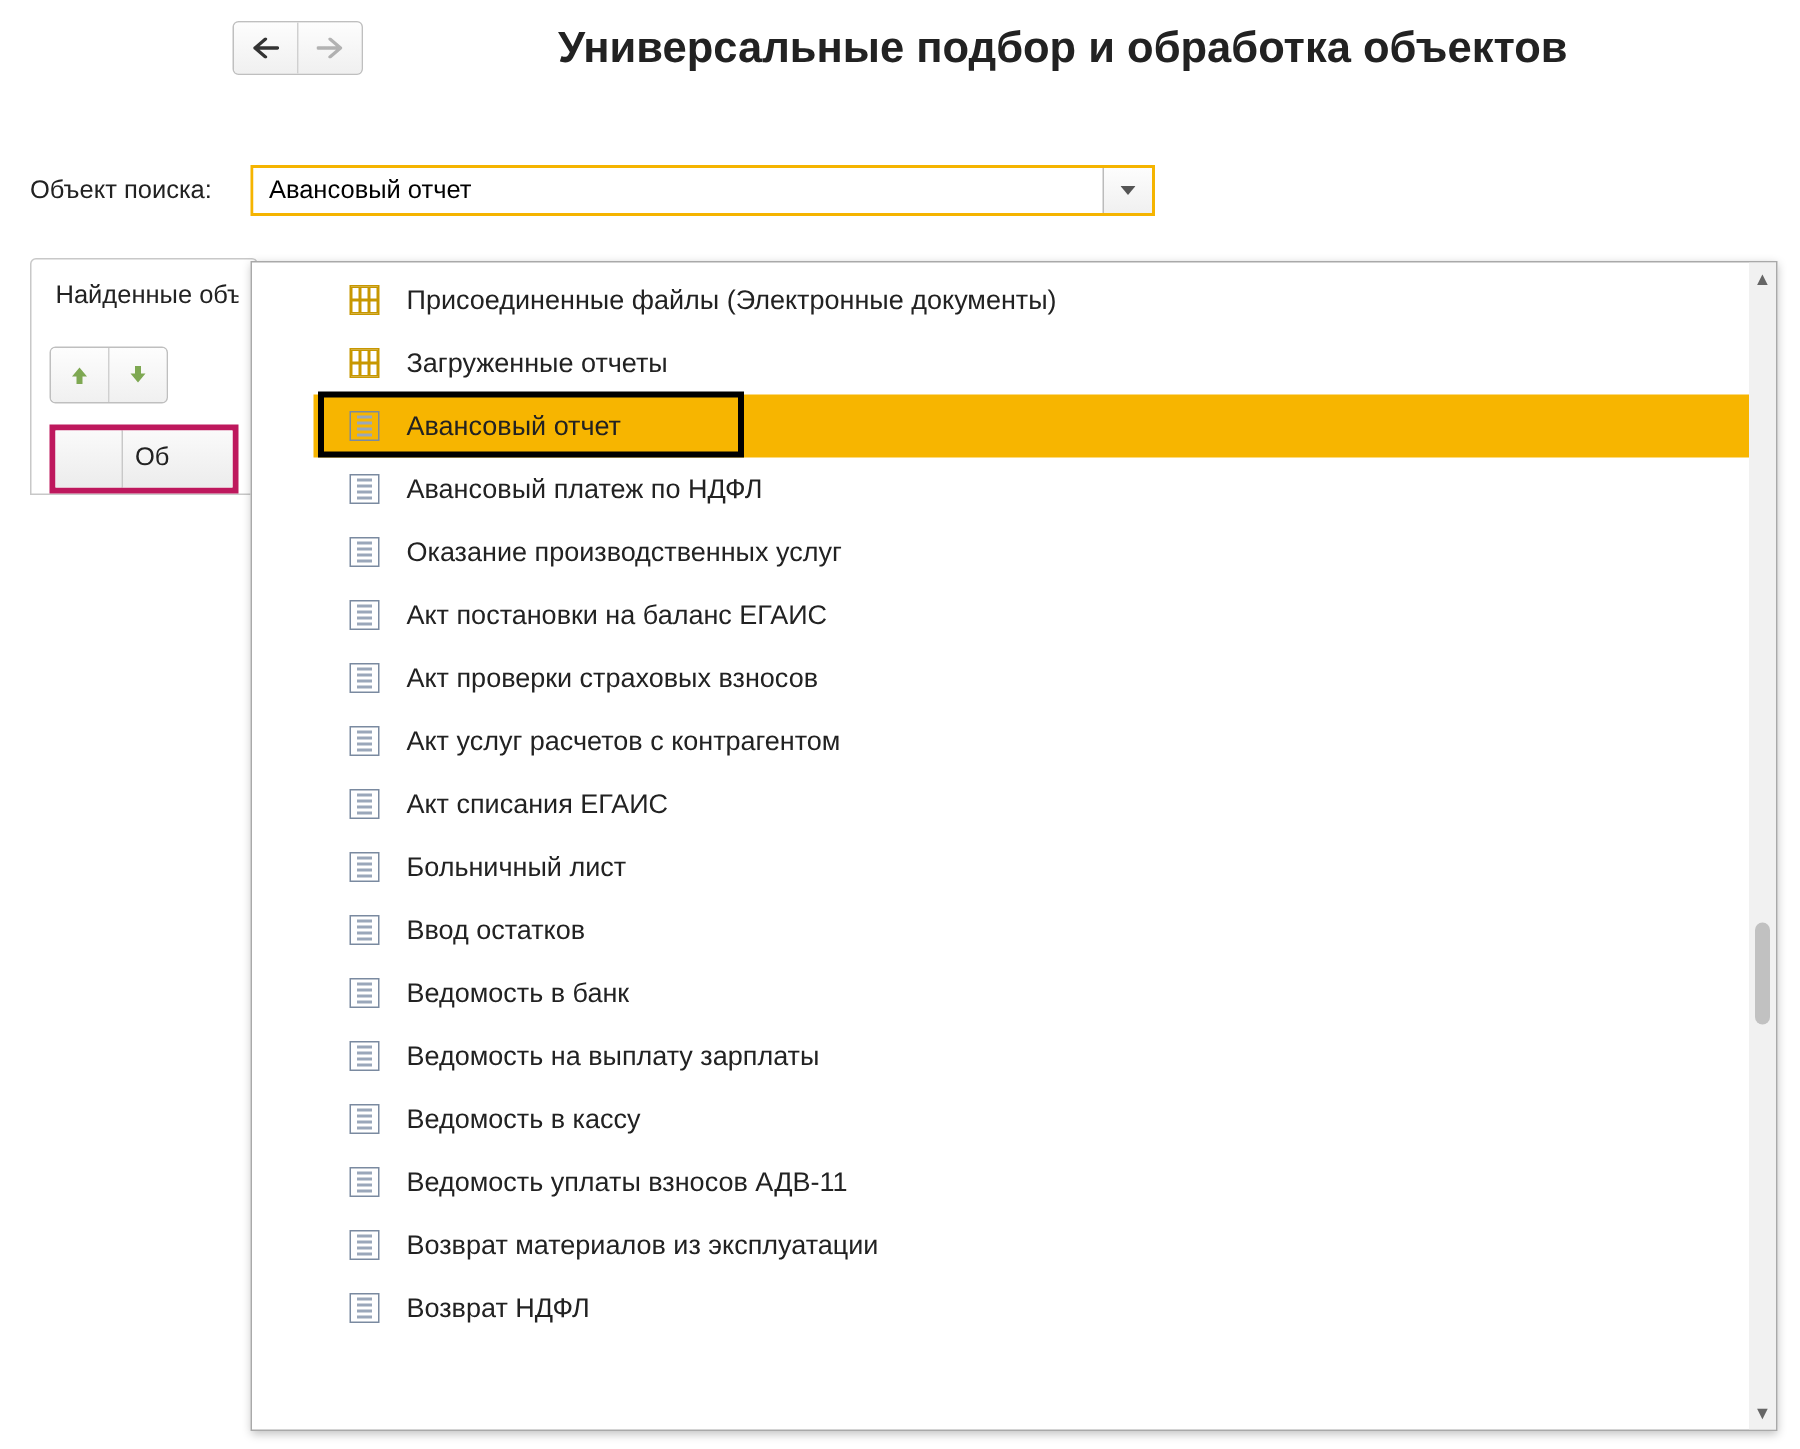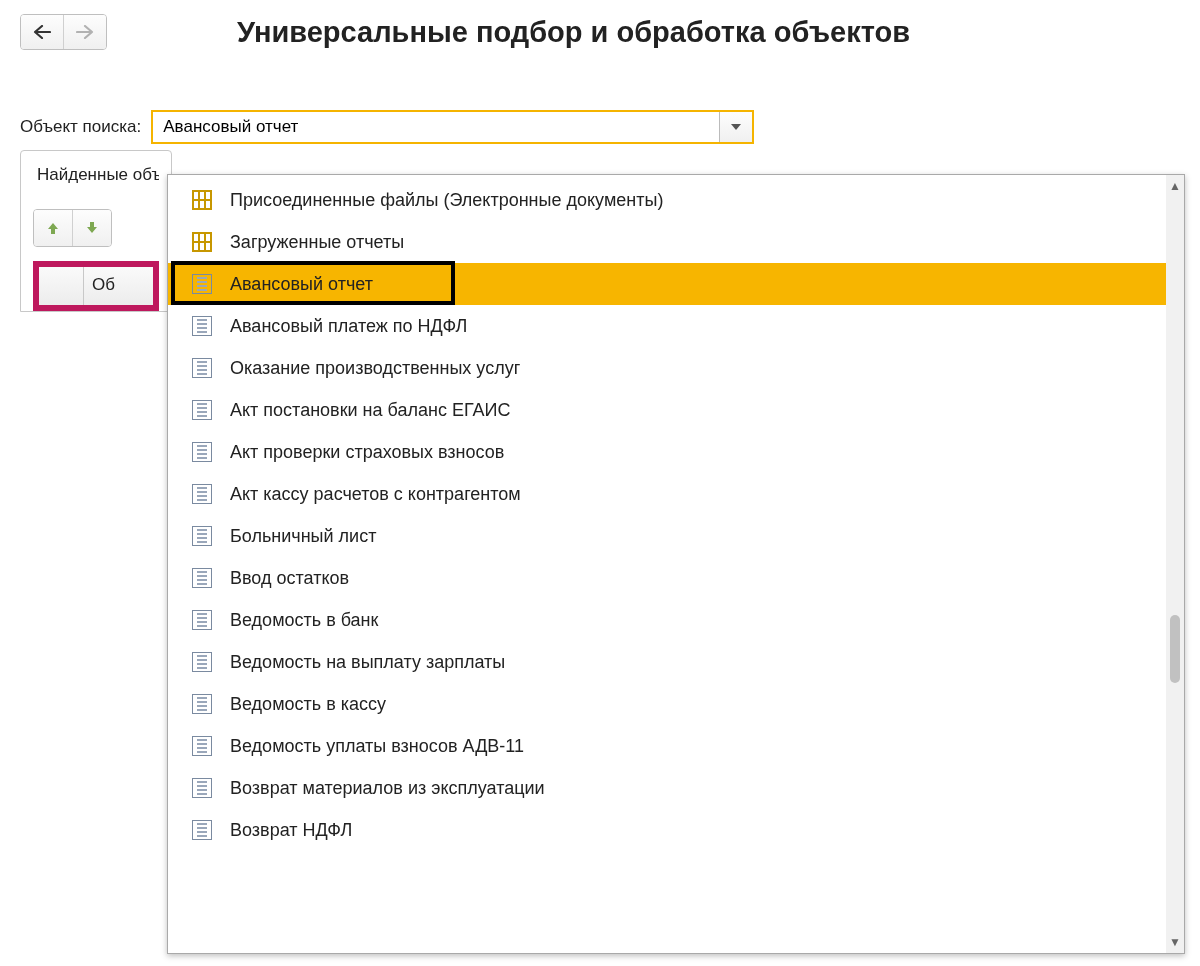--- a/index.html
+++ b/index.html
@@ -1,39 +1,39 @@
 <!DOCTYPE html>
 <html><head>
 <meta charset="utf-8">
 <style>
   html,body{margin:0;padding:0;font-family:Arial,Helvetica,sans-serif;font-size:16px;color:#222;background:#fff;}
   .page{width:1200px;height:966px;position:relative;box-sizing:border-box;padding:14px 20px 0 20px;}
-  .top-row{display:flex;align-items:center;margin-bottom:60px;}
+  .top-row{display:flex;align-items:center;margin-bottom:60px;justify-content:center;}
   .nav-group{display:flex;border:1px solid #bfbfbf;border-radius:4px;overflow:hidden;height:34px;}
   .nav-btn{width:42px;height:34px;background:linear-gradient(#fdfdfd,#f0f0f0);display:flex;align-items:center;justify-content:center;cursor:pointer;}
   .nav-btn + .nav-btn{border-left:1px solid #d0d0d0;}
   .nav-btn.disabled svg{opacity:.35;}
   .title{font-size:29px;font-weight:bold;margin-left:130px;}
-  .field-row{display:flex;align-items:center;margin-bottom:6px;}
+  .field-row{display:flex;align-items:center;margin-bottom:28px;gap:16px;}
   .field-label{font-size:17px;margin-right:10px;}
   .combo{display:flex;align-items:stretch;border:2px solid #f5b400;height:34px;box-sizing:border-box;}
   .combo-input{border:none;outline:none;font-size:17px;padding:0 10px;width:546px;background:#fff;}
   .combo-btn{width:32px;border-left:1px solid #bbb;background:linear-gradient(#fdfdfd,#f0f0f0);display:flex;align-items:center;justify-content:center;cursor:pointer;}
   .below-row{display:flex;}
   .tabset{border:1px solid #c8c8c8;border-radius:4px 4px 0 0;padding:8px 12px 0 12px;width:152px;box-sizing:border-box;}
   .tab{font-size:17px;padding:6px 4px;white-space:nowrap;overflow:hidden;}
   .toolbar{display:flex;gap:0;margin-top:18px;}
   .tb-group{display:flex;border:1px solid #bfbfbf;border-radius:4px;overflow:hidden;height:36px;}
   .tb-btn{width:38px;background:linear-gradient(#fdfdfd,#f0f0f0);display:flex;align-items:center;justify-content:center;cursor:pointer;}
   .tb-btn + .tb-btn{border-left:1px solid #d0d0d0;}
-  .list-header{margin-top:14px;border:6px solid #be185d;height:38px;display:flex;}
+  .list-header{margin-top:14px;border:4px solid #be185d;height:38px;display:flex;}
   .list-header .col1{width:44px;border-right:1px solid #c8c8c8;background:linear-gradient(#fafafa,#ececec);}
   .list-header .col2{flex:1;background:linear-gradient(#fafafa,#ececec);padding:8px 8px;font-size:17px;overflow:hidden;}
   
-  .dropdown{position:absolute;left:167px;top:174px;width:1018px;height:780px;background:#fff;border:1px solid #a9a9a9;box-shadow:0 2px 6px rgba(0,0,0,.25);box-sizing:border-box;overflow:hidden;}
+  .dropdown{position:absolute;left:167px;top:174px;width:1018px;height:780px;background:#fff;border:1px solid #a9a9a9;box-shadow:0 2px 6px rgba(0,0,0,.25);box-sizing:border-box;overflow:hidden;padding-left:41px;}
   .dd-scroll{position:absolute;top:0;right:0;bottom:0;width:18px;background:#f1f1f1;display:flex;flex-direction:column;align-items:center;justify-content:space-between;}
   .dd-scroll .thumb{position:absolute;top:440px;width:10px;height:68px;background:#c1c1c1;border-radius:5px;right:4px;}
   .dd-scroll .arrow{font-size:12px;color:#666;padding:4px 0;}
   .dd-list{padding:4px 0;}
   .dd-item{display:flex;align-items:center;height:42px;padding:0 10px 0 24px;font-size:18px;cursor:pointer;position:relative;}
   .dd-item .ico{width:20px;height:20px;margin-right:18px;flex-shrink:0;}
   .dd-item.selected{background:#f7b500;}
   .dd-item.selected.outlined::after{content:"";position:absolute;left:3px;top:-2px;width:284px;height:44px;border:4px solid #000;box-sizing:border-box;}
   .ico-table{border:1.5px solid #c79700;box-sizing:border-box;display:grid;grid-template-columns:1fr 1fr 1fr;grid-template-rows:1fr 1fr;}
   .ico-table div{border:0.5px solid #c79700;}
@@ -166,21 +166,30 @@
           </div>
           <span>Акт проверки страховых взносов</span>
         </div>
         <div class="dd-item">
           <div class="ico ico-doc">
             <span></span>
             <span></span>
             <span></span>
             <span></span>
           </div>
-          <span>Акт кассу расчетов с контрагентом</span>
+          <span>Акт услуг расчетов с контрагентом</span>
+        </div>
+        <div class="dd-item">
+          <div class="ico ico-doc">
+            <span></span>
+            <span></span>
+            <span></span>
+            <span></span>
+          </div>
+          <span>Акт списания ЕГАИС</span>
         </div>
         <div class="dd-item">
           <div class="ico ico-doc">
             <span></span>
             <span></span>
             <span></span>
             <span></span>
           </div>
           <span>Больничный лист</span>
         </div>

